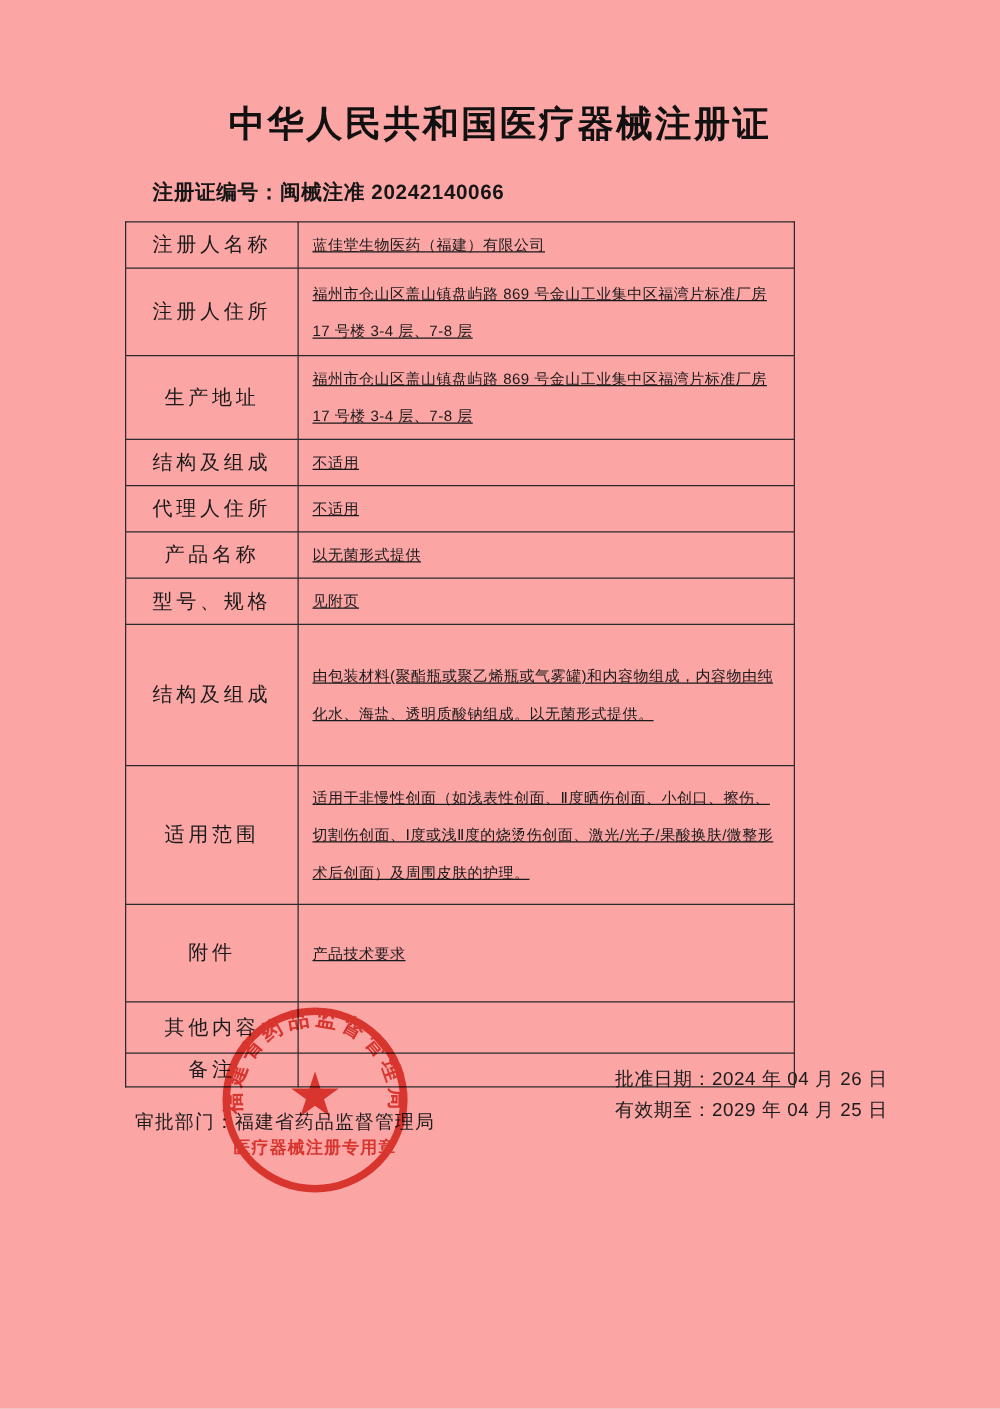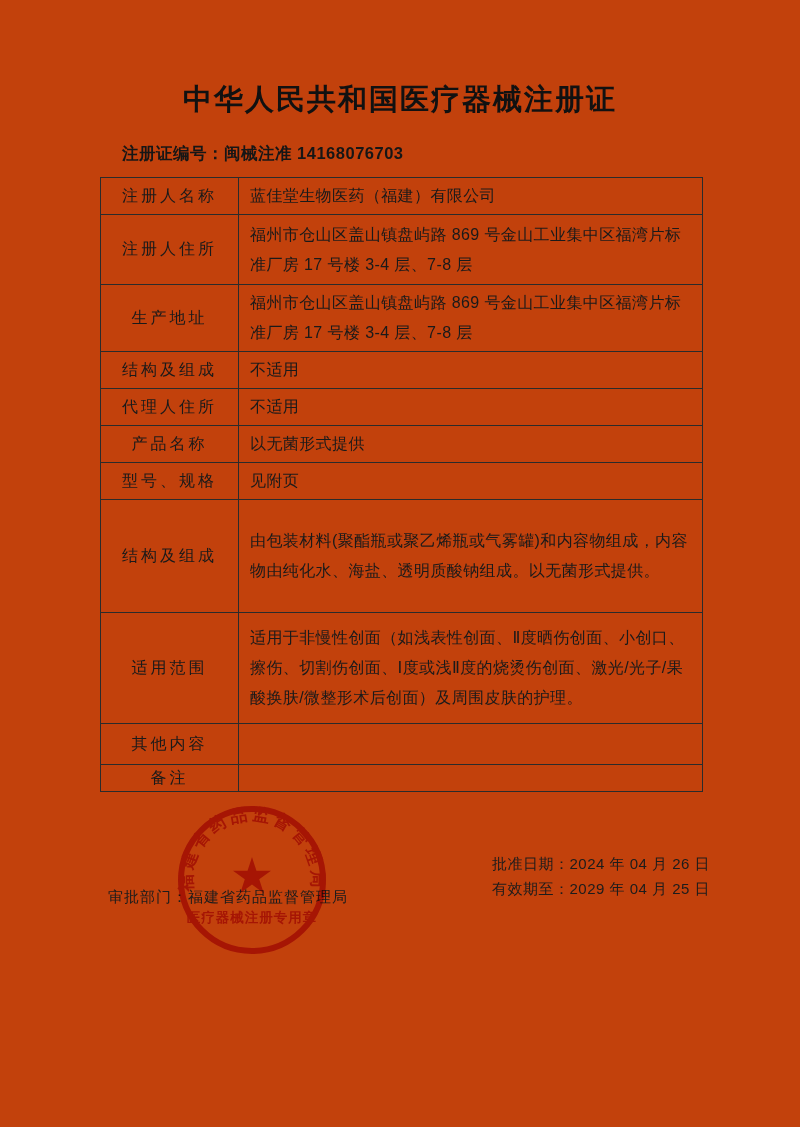--- a/index.html
+++ b/index.html
@@ -1,42 +1,42 @@
 <!DOCTYPE html>
 <html><head>
 <meta charset="utf-8">
 <style>
   html,body{margin:0;padding:0;background:#e8e8e8;}
   .page{
     position:relative;width:800px;height:1127px;margin:0 auto;
-    background:#c2410c;overflow:hidden;
+    background:#fca5a5;overflow:hidden;
     font-family:"Liberation Sans","DejaVu Sans",sans-serif;color:#1b1b1b;
   }
   .title{
     position:absolute;top:80px;left:0;width:100%;margin:0;
     text-align:center;font-size:29px;font-weight:bold;letter-spacing:2px;color:#111;
   }
   .regline{
     position:absolute;left:122px;top:143px;
     font-size:16.5px;font-weight:bold;letter-spacing:.5px;color:#161616;
   }
   table.cert{
-    position:absolute;left:100px;top:177px;width:603px;
+    position:absolute;left:100px;top:177px;width:536px;
     border-collapse:collapse;table-layout:fixed;
   }
   table.cert th, table.cert td{
     border:1.6px solid #2b2b2b;vertical-align:middle;
   }
   table.cert th{
     width:133px;text-align:center;font-weight:normal;
     font-size:16px;letter-spacing:3px;padding:0 2px;color:#1a1a1a;
   }
   table.cert td{
-    font-size:16px;line-height:30px;letter-spacing:.4px;
-    padding:3px 10px 3px 11px;text-align:left;color:#1a1a1a;
+    font-size:12px;line-height:30px;letter-spacing:.4px;
+    padding:3px 10px 3px 11px;text-align:left;color:#1a1a1a;text-decoration:underline;
   }
   .dept{
     position:absolute;left:108px;top:888px;
     font-size:15px;letter-spacing:1px;color:#1c1c1c;z-index:1;
   }
   .dates{
     position:absolute;left:492px;top:851px;
     font-size:15px;line-height:25px;letter-spacing:.5px;color:#1c1c1c;
   }
   .dates .dline{white-space:nowrap;}
@@ -45,21 +45,21 @@
     opacity:.88;mix-blend-mode:multiply;z-index:5;pointer-events:none;
   }
 </style>
 </head>
 <body>
 
 <div class="page">
 
   <h1 class="title">中华人民共和国医疗器械注册证</h1>
 
-  <div class="regline"><span>注册证编号：</span><span>闽械注准 14168076703</span></div>
+  <div class="regline"><span>注册证编号：</span><span>闽械注准 20242140066</span></div>
 
   <table class="cert">
     <tbody>
       <tr style="height:37px">
         <th>注册人名称</th>
         <td>蓝佳堂生物医药（福建）有限公司</td>
       </tr>
       <tr style="height:70px">
         <th>注册人住所</th>
         <td>福州市仓山区盖山镇盘屿路 869 号金山工业集中区福湾片标准厂房 17 号楼 3-4 层、7-8 层</td>
@@ -85,20 +85,24 @@
         <td>见附页</td>
       </tr>
       <tr style="height:113px">
         <th>结构及组成</th>
         <td>由包装材料(聚酯瓶或聚乙烯瓶或气雾罐)和内容物组成，内容物由纯化水、海盐、透明质酸钠组成。以无菌形式提供。</td>
       </tr>
       <tr style="height:111px">
         <th>适用范围</th>
         <td>适用于非慢性创面（如浅表性创面、Ⅱ度晒伤创面、小创口、擦伤、切割伤创面、Ⅰ度或浅Ⅱ度的烧烫伤创面、激光/光子/果酸换肤/微整形术后创面）及周围皮肤的护理。</td>
       </tr>
+      <tr style="height:78px">
+        <th>附件</th>
+        <td>产品技术要求</td>
+      </tr>
       <tr style="height:41px">
         <th>其他内容</th>
         <td></td>
       </tr>
       <tr style="height:27px">
         <th>备注</th>
         <td></td>
       </tr>
     </tbody>
   </table>

